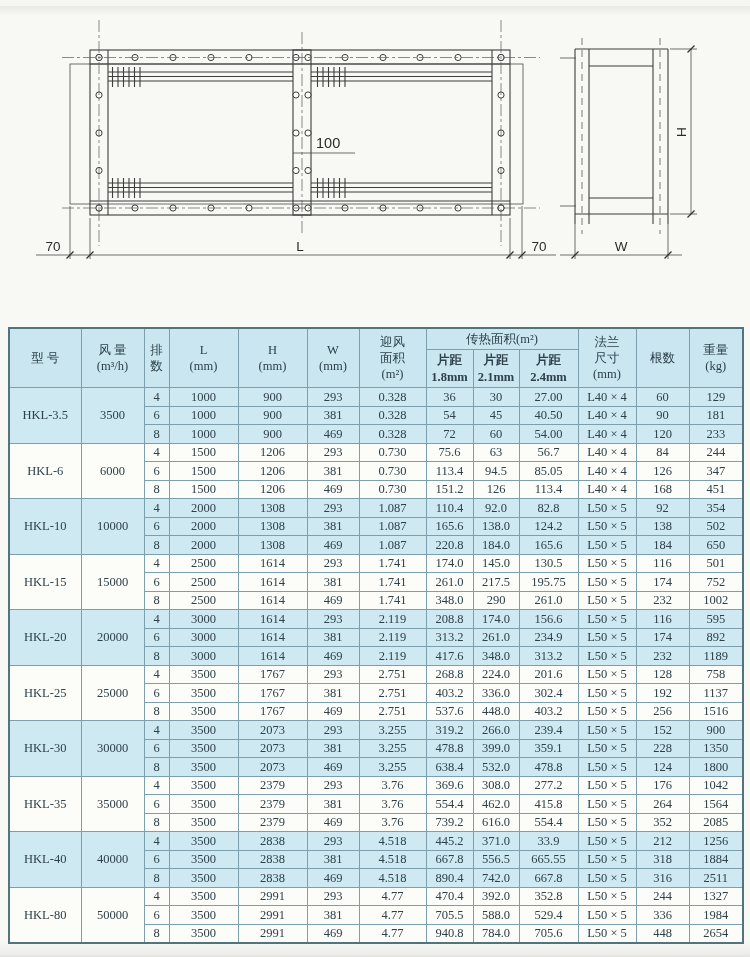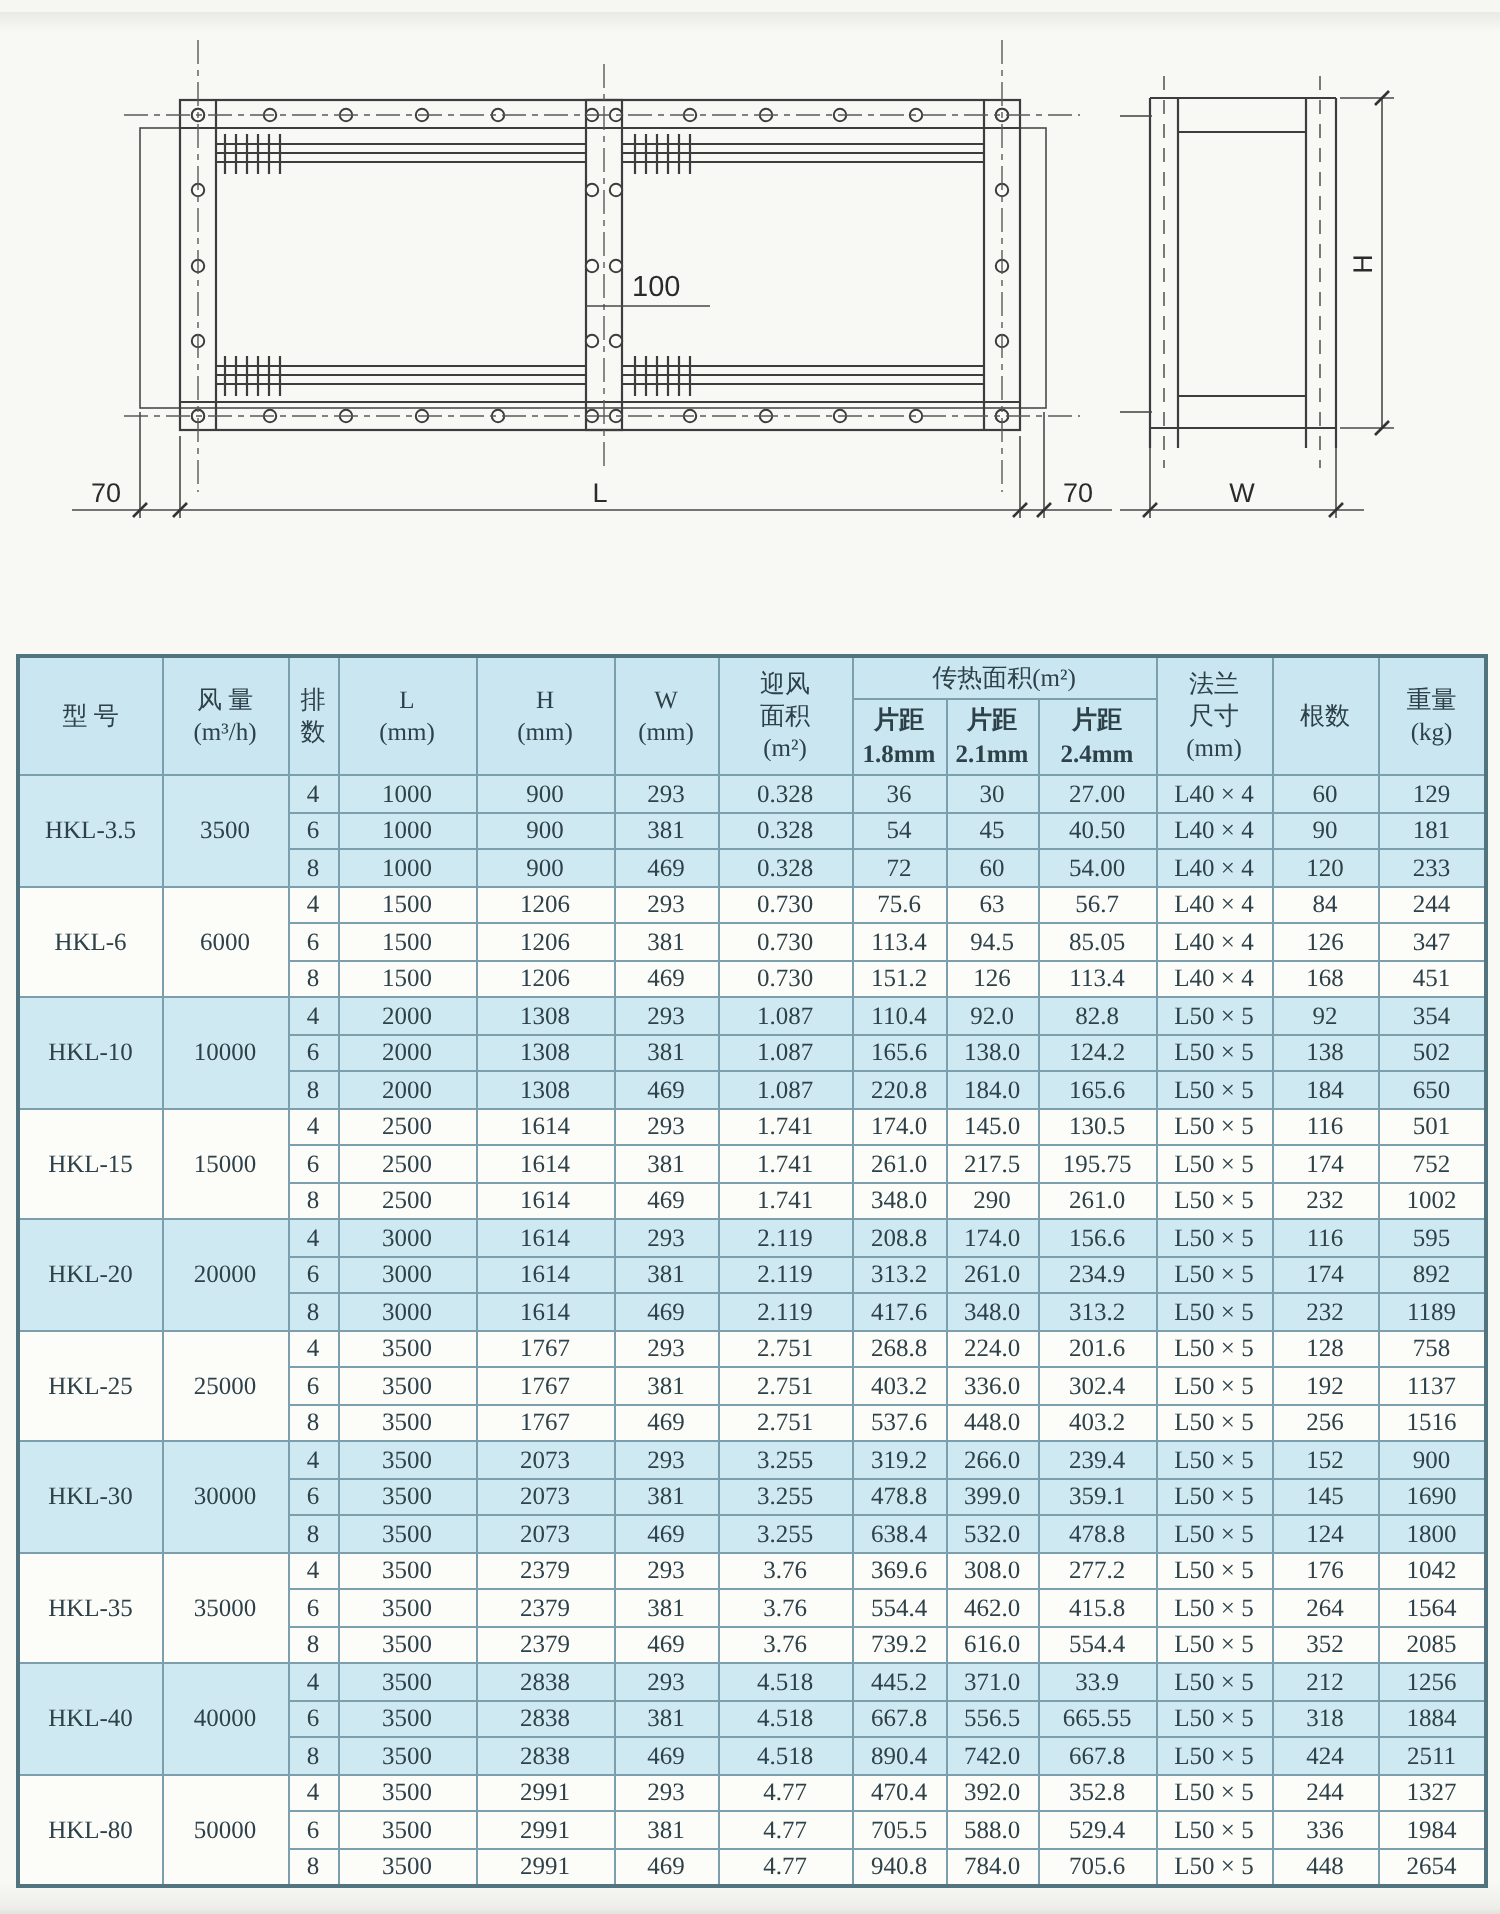--- a/index.html
+++ b/index.html
@@ -526,22 +526,22 @@
           <tr class="band-blue">
             <td>6</td>
             <td>3500</td>
             <td>2073</td>
             <td>381</td>
             <td>3.255</td>
             <td>478.8</td>
             <td>399.0</td>
             <td>359.1</td>
             <td>L50 × 5</td>
-            <td>145</td>
-            <td>1690</td>
+            <td>228</td>
+            <td>1350</td>
           </tr>
           <tr class="band-blue">
             <td>8</td>
             <td>3500</td>
             <td>2073</td>
             <td>469</td>
             <td>3.255</td>
             <td>638.4</td>
             <td>532.0</td>
             <td>478.8</td>
@@ -621,21 +621,21 @@
           <tr class="band-blue">
             <td>8</td>
             <td>3500</td>
             <td>2838</td>
             <td>469</td>
             <td>4.518</td>
             <td>890.4</td>
             <td>742.0</td>
             <td>667.8</td>
             <td>L50 × 5</td>
-            <td>424</td>
+            <td>316</td>
             <td>2511</td>
           </tr>
           <tr class="band-white">
             <td rowspan="3">HKL-80</td>
             <td rowspan="3">50000</td>
             <td>4</td>
             <td>3500</td>
             <td>2991</td>
             <td>293</td>
             <td>4.77</td>

